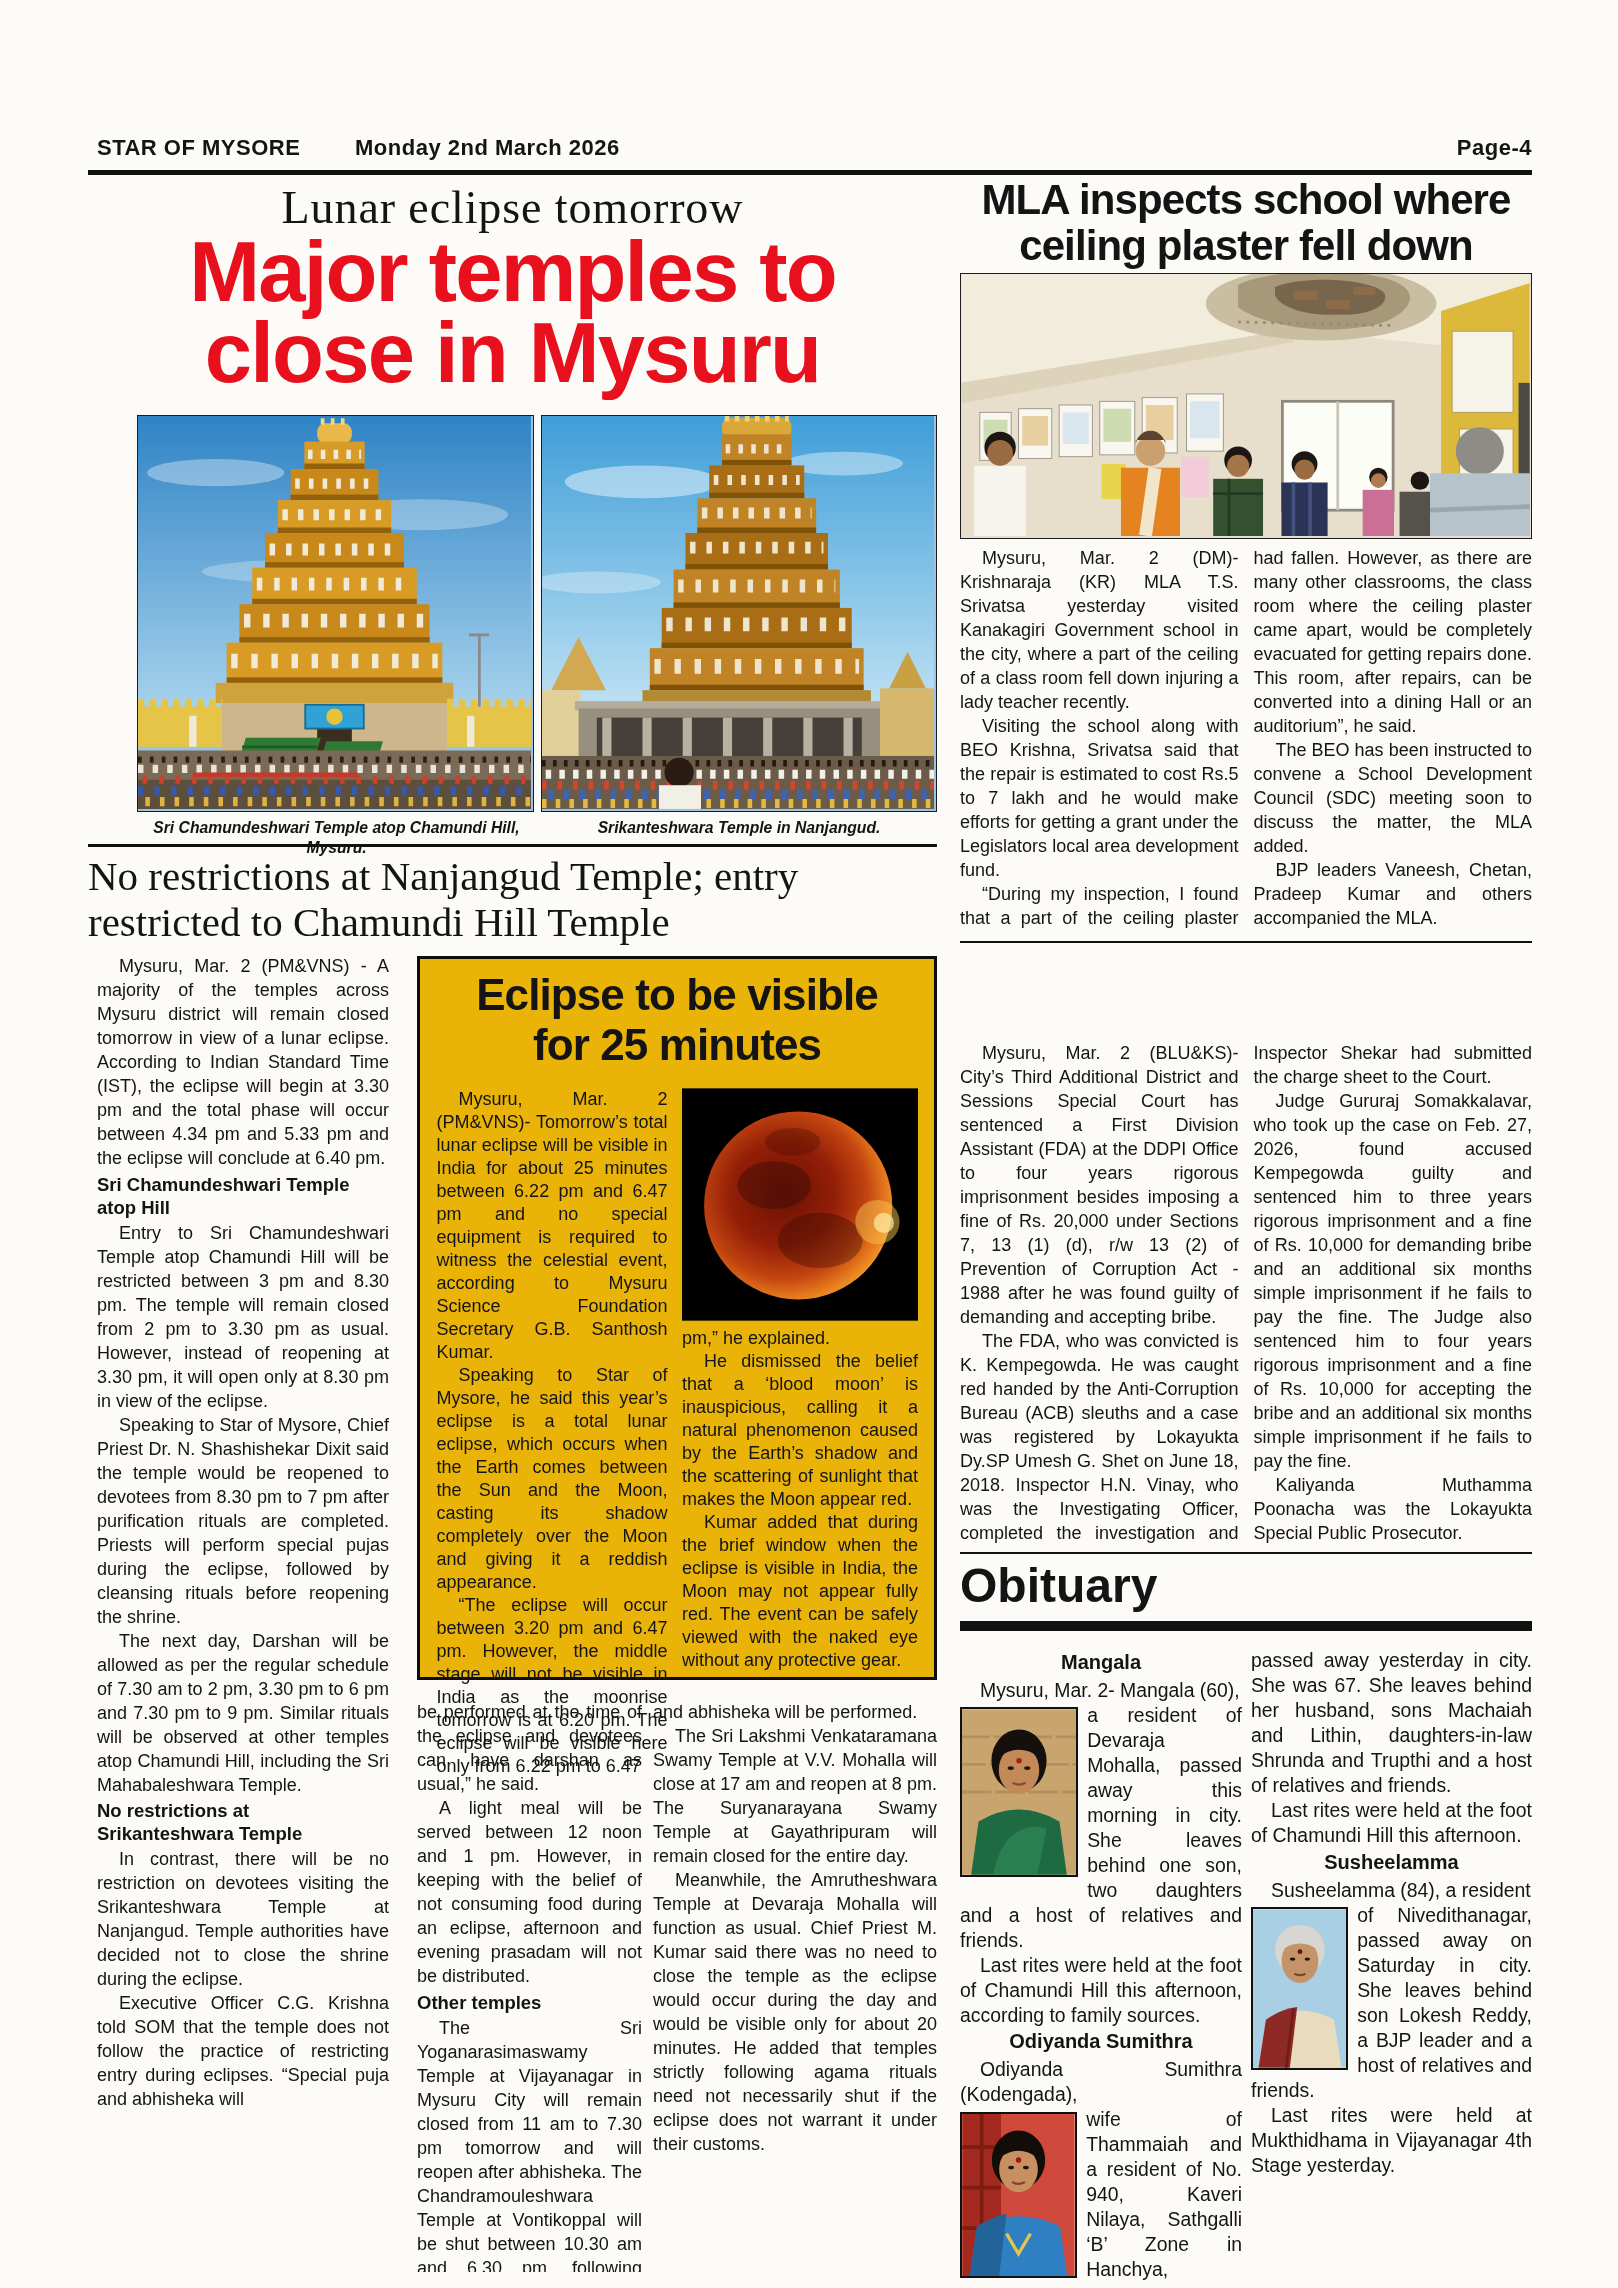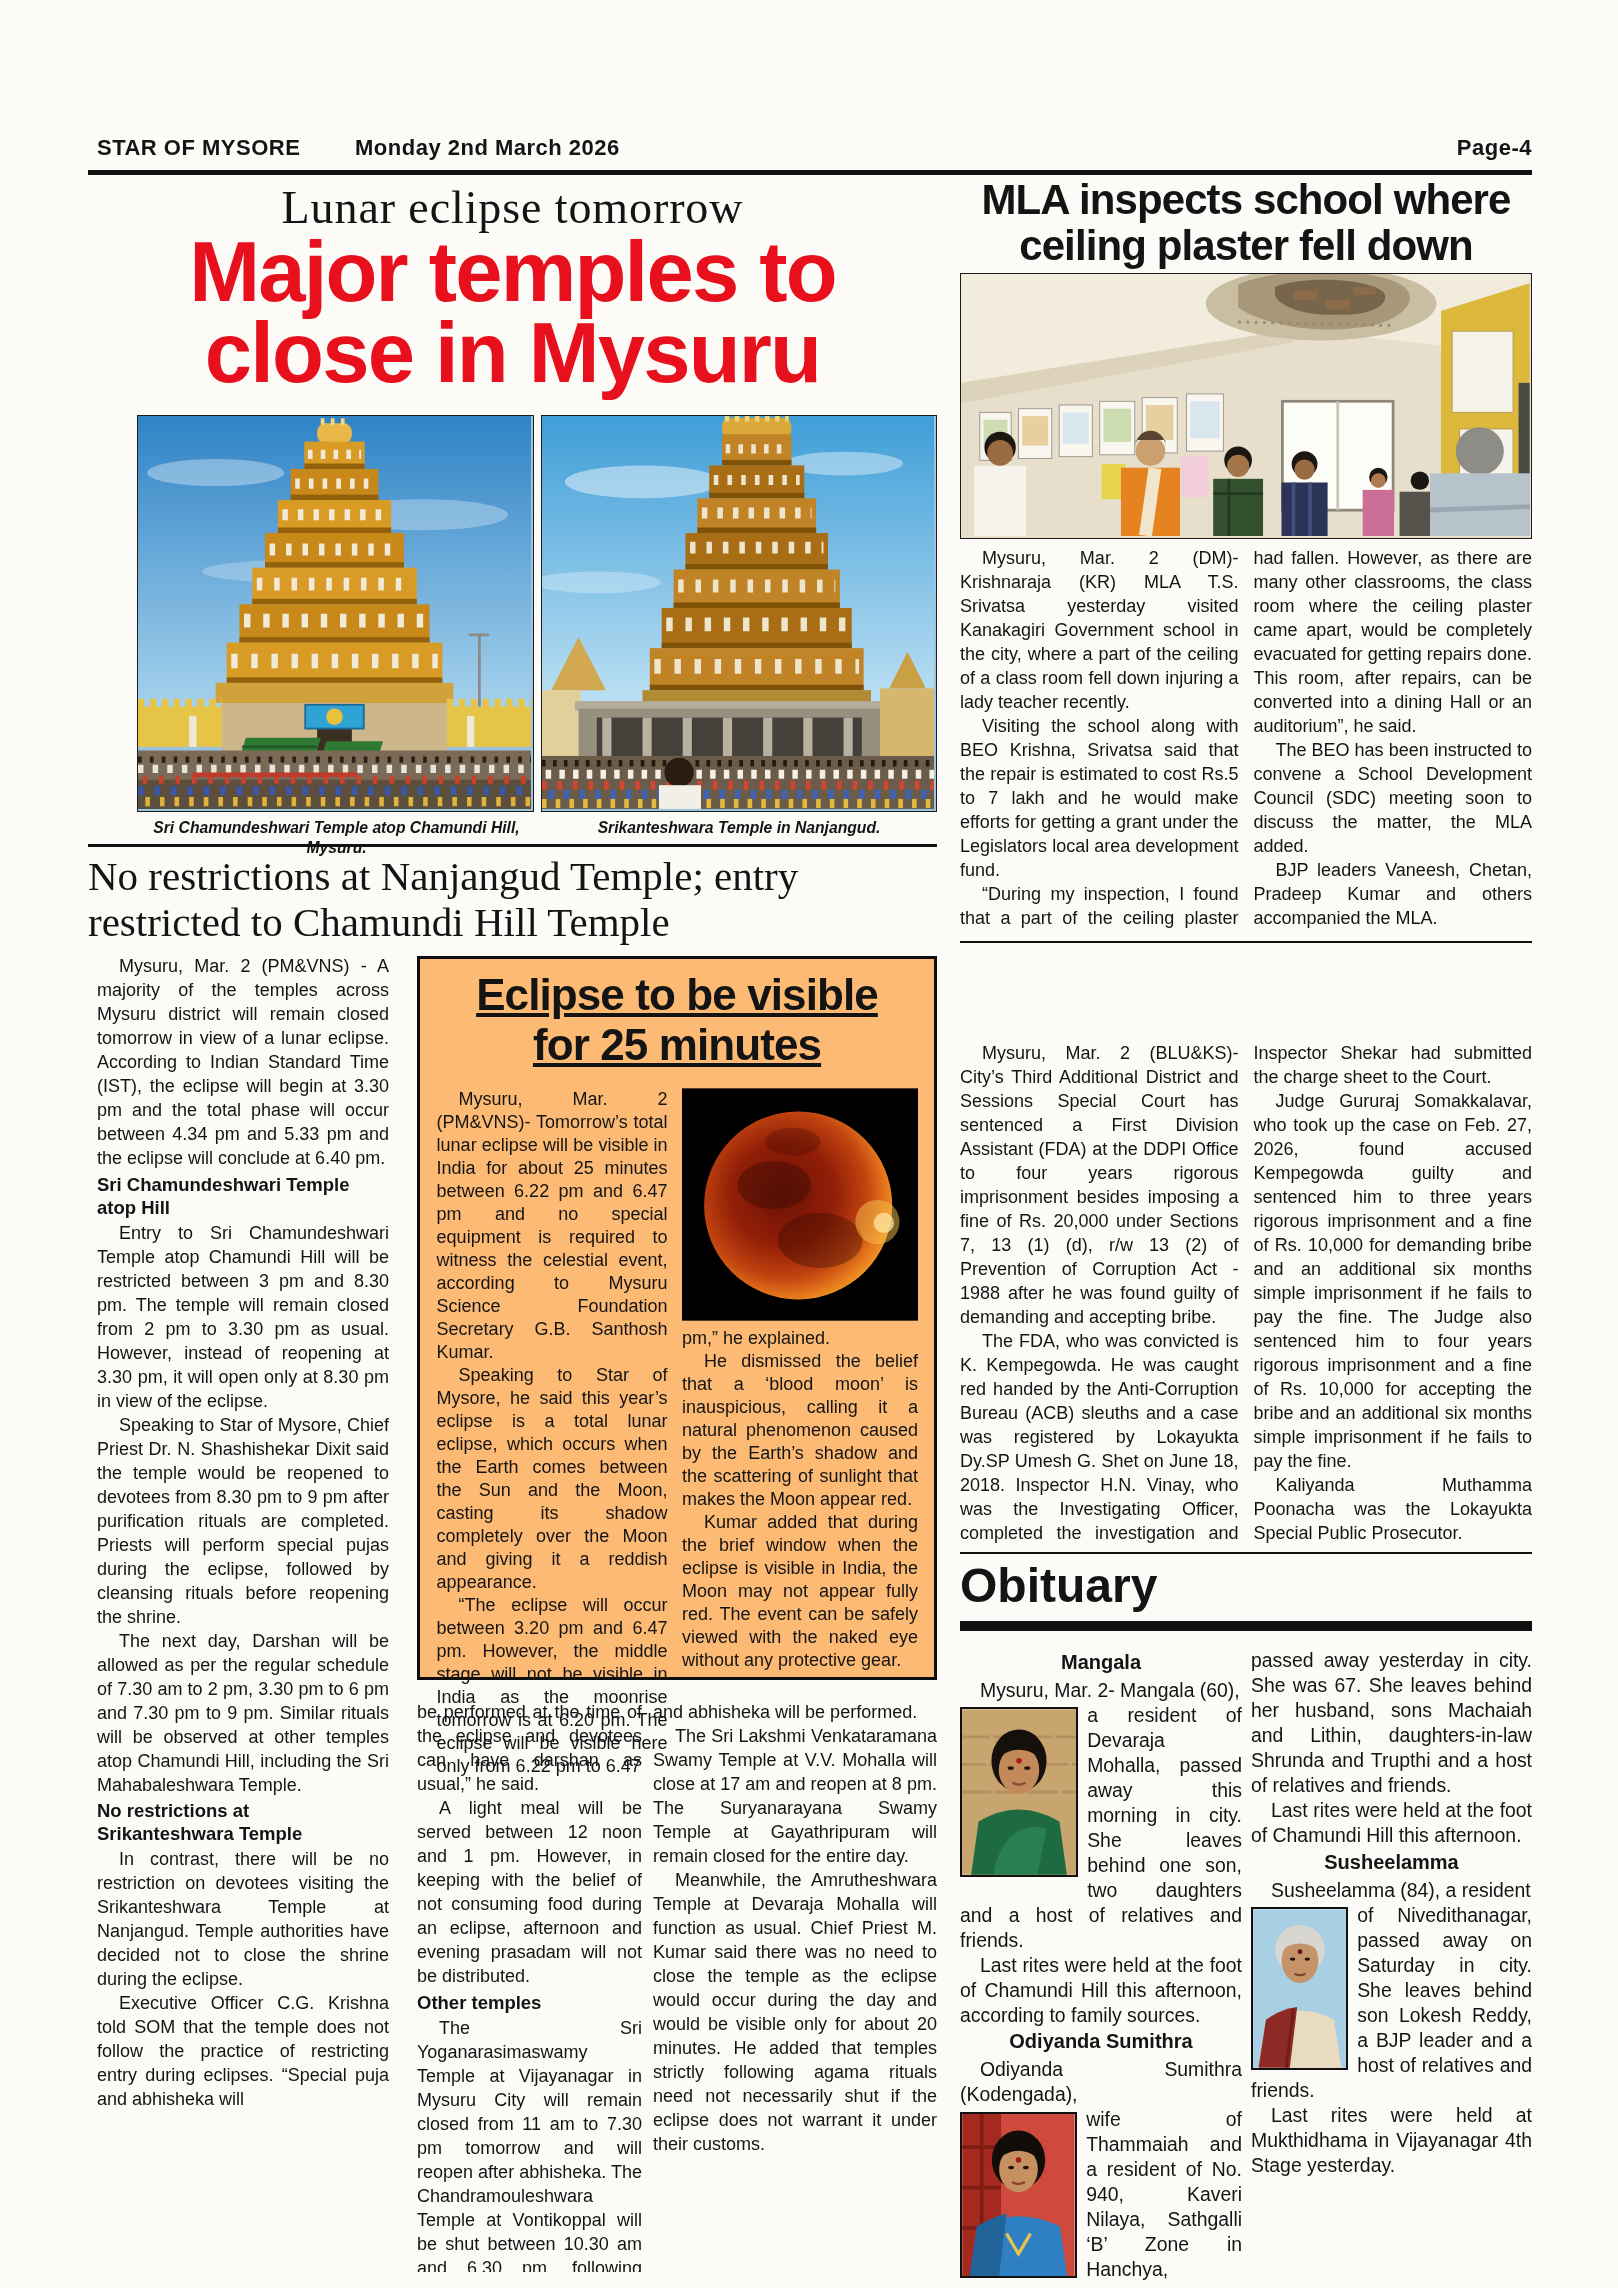--- a/index.html
+++ b/index.html
@@ -27,21 +27,21 @@
   .rule{background:#111;}
   .masthead{font-weight:bold;font-size:22px;letter-spacing:0.5px;white-space:nowrap;}
   .kicker{font-size:46px;letter-spacing:0.9px;text-align:center;}
   .main-headline{color:var(--red);font-weight:bold;font-size:85px;line-height:81px;letter-spacing:-1.8px;text-align:center;}
   .main-headline span{display:block;}
   .photo-frame{border:1.8px solid #1c1c1c;box-sizing:border-box;overflow:hidden;background:#9cc4e0;}
   .photo-frame svg{display:block;}
   .caption{font-style:italic;font-weight:bold;font-size:15.7px;line-height:20px;text-align:center;}
   .subhead{font-size:41px;line-height:46px;text-align:left;}
   .subhead span{display:block;}
-  .ebox{border:3.7px solid #0d0d0d;background:#fdba74;box-sizing:border-box;text-decoration:underline;}
+  .ebox{border:3.7px solid #0d0d0d;background:#eab308;box-sizing:border-box;}
   .ebox-title{font-weight:bold;font-size:44px;line-height:50px;text-align:center;margin-top:11px;letter-spacing:-0.9px;}
   .ebox-title span{display:block;}
   .ebox .body-text{line-height:23px;}
   .right-headline{font-weight:bold;font-size:42px;line-height:46px;text-align:center;letter-spacing:-0.9px;}
   .right-headline span{display:block;}
   .twocol{column-count:2;column-gap:14.8px;}
   .obit-title{font-weight:bold;font-size:48px;line-height:52px;}
   .obit-text{font-size:19.4px;line-height:25px;text-align:justify;}
   .obit-text p.ind{text-indent:20px;}
   .obit-name{font-weight:bold;font-size:20px;line-height:25px;text-align:center;margin:1.8px 0 2.8px 0;}
@@ -205,21 +205,21 @@
 
   <div class="abs serif subhead" style="left:88px;top:853px;width:849px;">
     <span>No restrictions at Nanjangud Temple; entry</span>
     <span>restricted to Chamundi Hill Temple</span>
   </div>
 
   <div class="abs body-text" style="left:97px;top:954px;width:292px;height:1209px;overflow:hidden;">
     <p class="ind">Mysuru, Mar. 2 (PM&amp;VNS) - A majority of the temples across Mysuru district will remain closed tomorrow in view of a lunar eclipse. According to Indian Standard Time (IST), the eclipse will begin at 3.30 pm and the total phase will occur between 4.34 pm and 5.33 pm and the eclipse will conclude at 6.40 pm.</p>
     <p class="colhead">Sri Chamundeshwari Temple atop Hill</p>
     <p class="ind">Entry to Sri Chamundeshwari Temple atop Chamundi Hill will be restricted between 3 pm and 8.30 pm. The temple will remain closed from 2 pm to 3.30 pm as usual. However, instead of reopening at 3.30 pm, it will open only at 8.30 pm in view of the eclipse.</p>
-    <p class="ind">Speaking to Star of Mysore, Chief Priest Dr. N. Shashishekar Dixit said the temple would be reopened to devotees from 8.30 pm to 9 pm after purification rituals are completed. Priests will perform special pujas during the eclipse, followed by cleansing rituals before reopening the shrine.</p>
+    <p class="ind">Speaking to Star of Mysore, Chief Priest Dr. N. Shashishekar Dixit said the temple would be reopened to devotees from 8.30 pm to 7 pm after purification rituals are completed. Priests will perform special pujas during the eclipse, followed by cleansing rituals before reopening the shrine.</p>
     <p class="ind">The next day, Darshan will be allowed as per the regular schedule of 7.30 am to 2 pm, 3.30 pm to 6 pm and 7.30 pm to 9 pm. Similar rituals will be observed at other temples atop Chamundi Hill, including the Sri Mahabaleshwara Temple.</p>
     <p class="colhead">No restrictions at Srikanteshwara Temple</p>
     <p class="ind">In contrast, there will be no restriction on devotees visiting the Srikanteshwara Temple at Nanjangud. Temple authorities have decided not to close the shrine during the eclipse.</p>
     <p class="ind">Executive Officer C.G. Krishna told SOM that the temple does not follow the practice of restricting entry during eclipses. “Special puja and abhisheka will</p>
   </div>
 
   <div class="abs ebox" style="left:417px;top:956px;width:520px;height:724px;">
     <div class="ebox-title">
       <span>Eclipse to be visible</span>
       <span>for 25 minutes</span>

